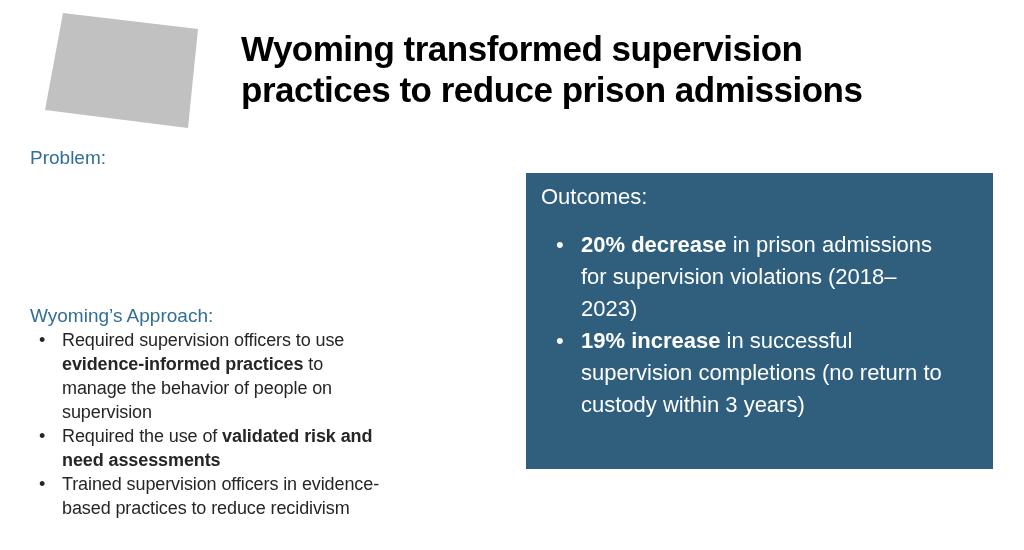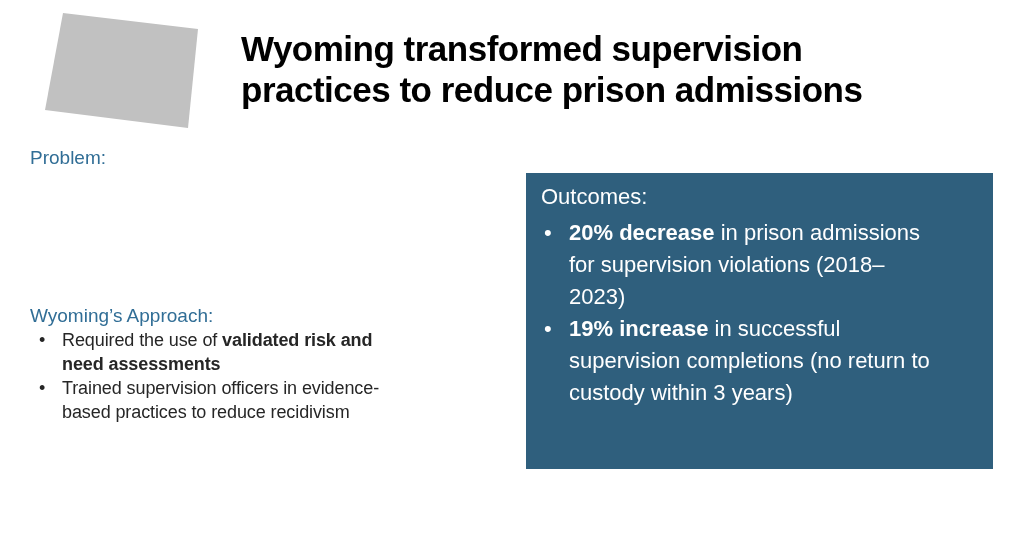--- a/index.html
+++ b/index.html
@@ -91,21 +91,21 @@
   }
   .outcomes-heading {
     margin: 4px;
     font-size: 22px;
     line-height: 32px;
     font-weight: 400;
     color: var(--panel_text, #ffffff);
   }
   .outcomes-list {
     list-style: none;
-    margin: 4px;
+    margin: 16px;
     padding: 0;
     width: 394px;
     font-size: 22px;
     line-height: 32px;
   }
   .outcomes-list li {
     position: relative;
     padding-left: 28px;
   }
   .outcomes-list li::before {
@@ -127,20 +127,23 @@
 <h1 class="slide-title">Wyoming transformed supervision practices to reduce prison admissions</h1>
 
 <section class="left-section problem-section">
   <h2 class="section-heading">Problem:</h2>
 </section>
 
 <section class="left-section approach-section">
   <h2 class="section-heading">Wyoming’s Approach:</h2>
   <ul class="body-list">
     <li>
+      <span>Required supervision officers to use </span><span class="b">evidence-informed practices</span><span> to manage the behavior of people on supervision</span>
+    </li>
+    <li>
       <span>Required the use of </span><span class="b">validated risk and need assessments</span>
     </li>
     <li>
       <span>Trained supervision officers in evidence-based practices to reduce recidivism</span>
     </li>
   </ul>
 </section>
 
 <aside class="outcomes-panel">
   <h2 class="outcomes-heading">Outcomes:</h2>

